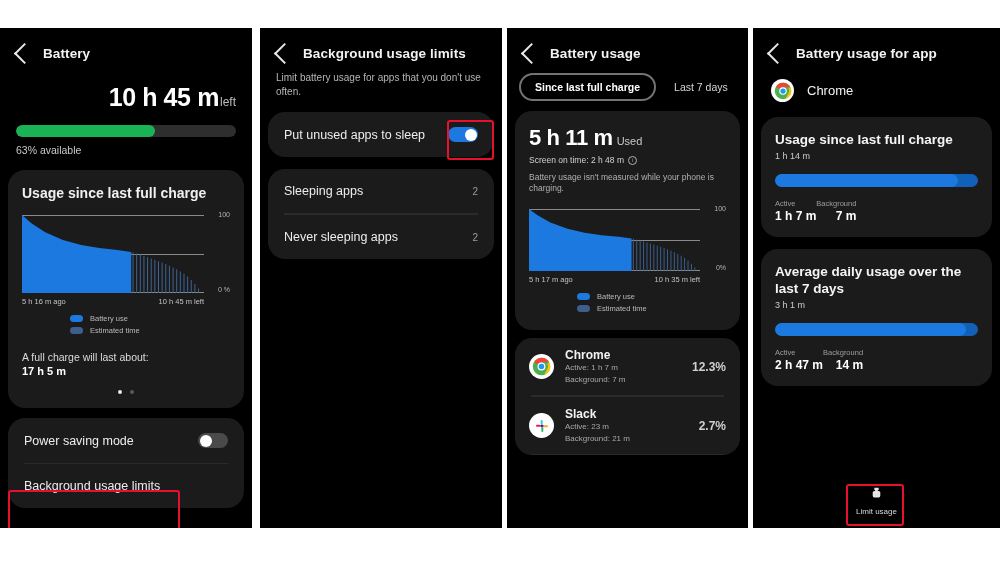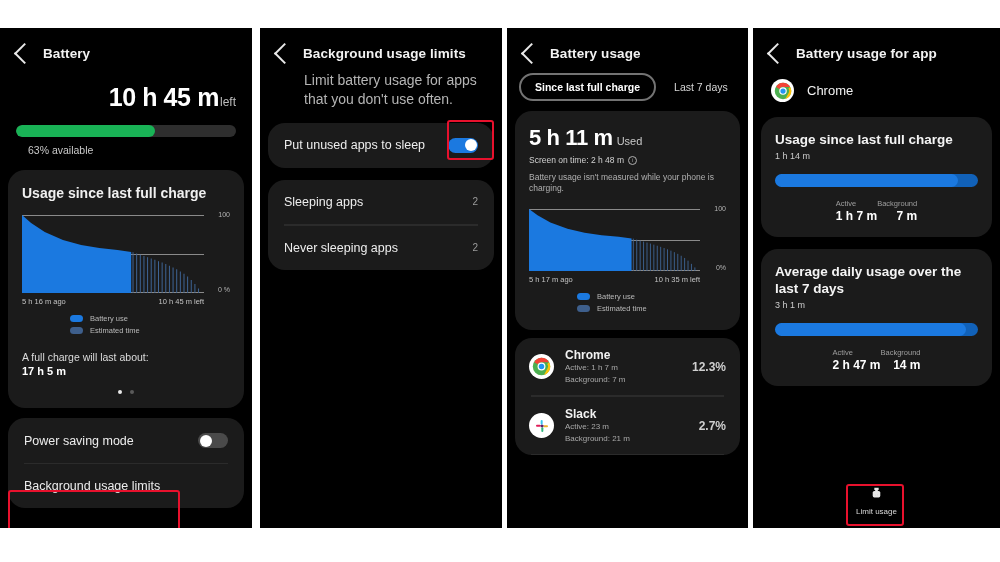--- a/index.html
+++ b/index.html
@@ -16,21 +16,21 @@
   .back{width:13px;height:13px;border-left:2px solid #e9e9e9;border-bottom:2px solid #e9e9e9;transform:rotate(45deg);flex:none;margin-left:3px;}
   .hdr-title{color:#f2f2f2;font-size:13.5px;font-weight:700;letter-spacing:.1px;}
 
   .big{color:#ffffff;font-weight:700;}
   .bigrow{display:flex;align-items:baseline;gap:1px;padding:0 16px;justify-content:flex-end;}
   .big-main{font-size:25px;letter-spacing:-.4px;}
   .big-sub{font-size:12px;color:#bdbdbd;font-weight:400;}
 
   .bar-track{margin:13px 16px 0 16px;height:12px;border-radius:7px;background:#2e2e2e;overflow:hidden;}
   .bar-fill{height:100%;border-radius:7px;}
-  .small-note{color:#c9c9c9;font-size:10.5px;padding:7px 16px 0 28px;}
+  .small-note{color:#c9c9c9;font-size:10.5px;padding:7px 16px 0 16px;}
 
   .card{background:#1b1b1b;border-radius:17px;margin:0 8px;}
   .card-title{color:#f0f0f0;font-size:14px;font-weight:700;padding:15px 14px 0 14px;}
 
   
   .chart-wrap{position:relative;margin:14px 14px 0 14px;height:78px;}
   .chart-wrap.p3c{height:62px;}
   .gridline{position:absolute;left:0;right:26px;height:1px;background:#8a8a8a;}
   .axlab{position:absolute;right:0;font-size:7px;color:#b4b4b4;transform:translateY(-4px);}
   .c-area{position:absolute;left:0;top:0;right:26px;bottom:0;}
@@ -53,21 +53,21 @@
   .row{display:flex;align-items:center;justify-content:space-between;padding:15px 16px;}
   .row-label{color:#ededed;font-size:12.5px;}
   .row-val{color:#9b9b9b;font-size:10px;}
   .hr{height:1px;background:#2b2b2b;margin:0 16px;}
 
   .switch{width:30px;height:15px;border-radius:9px;position:relative;flex:none;}
   .knob{position:absolute;top:1.5px;width:12px;height:12px;border-radius:50%;background:#ffffff;}
 
   .hl{position:absolute;border:2px solid #e8112d;border-radius:3px;pointer-events:none;}
 
-  .body-note{color:#b5b5b5;font-size:14px;line-height:1.35;padding:10px 16px 0 16px;margin-left:28px;}
+  .body-note{color:#b5b5b5;font-size:10px;line-height:1.35;padding:10px 16px 0 16px;}
 
   .tabs{display:flex;align-items:center;gap:4px;padding:12px 0 0 12px;}
   .tab{font-size:10.5px;padding:6px 14px;border-radius:14px;color:#d6d6d6;}
   .tab.sel{border:2px solid #737373;color:#ffffff;font-weight:700;}
 
   .used-row{display:flex;align-items:baseline;gap:4px;padding:14px 14px 0 14px;}
   .used-main{color:#ffffff;font-size:22px;font-weight:700;letter-spacing:-.4px;}
   .used-sub{color:#c9c9c9;font-size:11px;}
   .screen-on{color:#d2d2d2;font-size:8.5px;padding:4px 14px 0 14px;display:flex;align-items:center;gap:4px;}
   .info-i{display:inline-block;width:7px;height:7px;border-radius:50%;border:1px solid #b0b0b0;font-size:5px;line-height:7px;text-align:center;color:#b0b0b0;}
@@ -78,21 +78,21 @@
   .app-ico svg{display:block;}
   .app-mid{flex:1;min-width:0;}
   .app-name{color:#f2f2f2;font-size:12px;font-weight:700;}
   .app-sub{color:#a8a8a8;font-size:8px;line-height:1.45;}
   .app-pct{color:#cfcfcf;font-size:12px;font-weight:700;}
 
   .sect-title{color:#f4f4f4;font-size:13.5px;font-weight:700;padding:15px 14px 0 14px;line-height:1.22;}
   .sect-sub{color:#cdcdcd;font-size:9px;padding:3px 14px 0 14px;}
   .ubar-track{margin:13px 14px 0 14px;height:13px;border-radius:8px;background:#1161b8;overflow:hidden;}
   .ubar-fill{height:100%;border-radius:8px;background:#1b79e0;}
-  .ab-row{display:flex;justify-content:center;padding:12px 14px 0 14px;}
+  .ab-row{display:flex;justify-content:flex-start;padding:12px 14px 0 14px;}
   .ab-lab{color:#9e9e9e;font-size:7.5px;}
   .ab-val{color:#ffffff;font-size:12px;font-weight:700;margin-top:1px;}
   .ab-right{text-align:right;}
   .pad-b{padding-bottom:14px;}
 
   .footer-btn{position:absolute;left:0;right:0;bottom:12px;display:flex;flex-direction:column;align-items:center;gap:4px;justify-content:center;}
   .footer-lab{color:#d8d8d8;font-size:8px;}
 </style>
 </head>
 <body>

